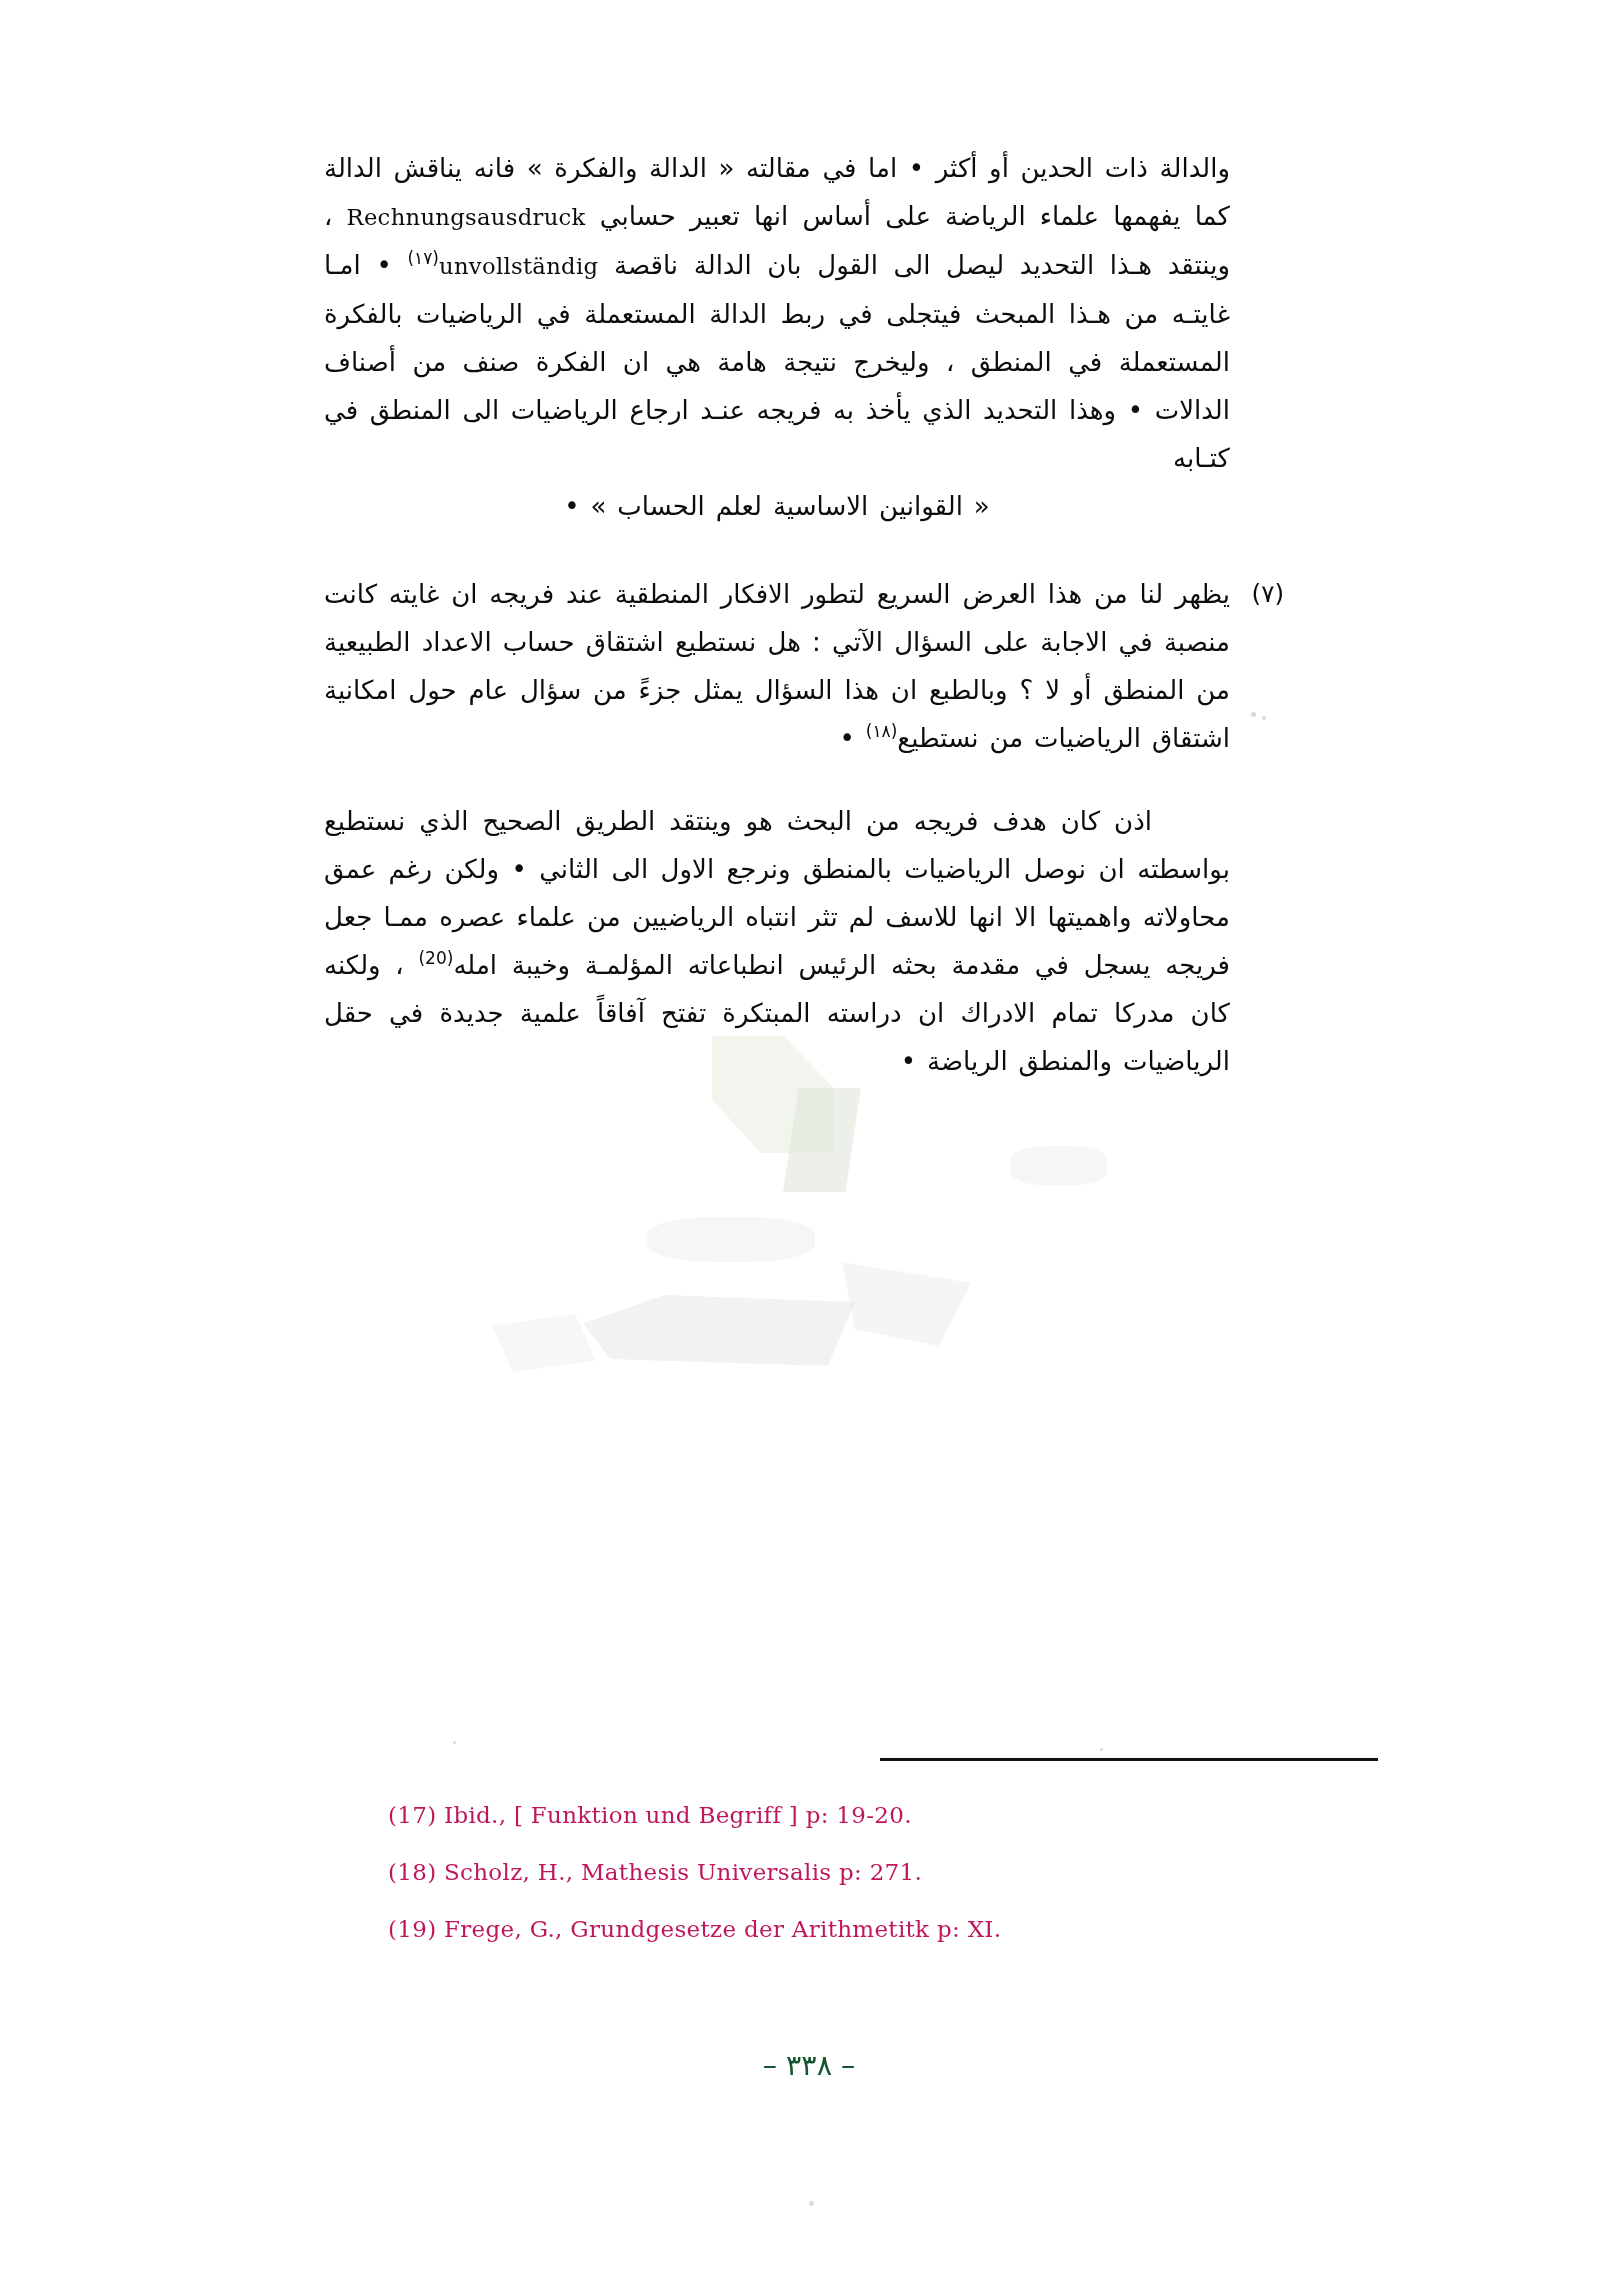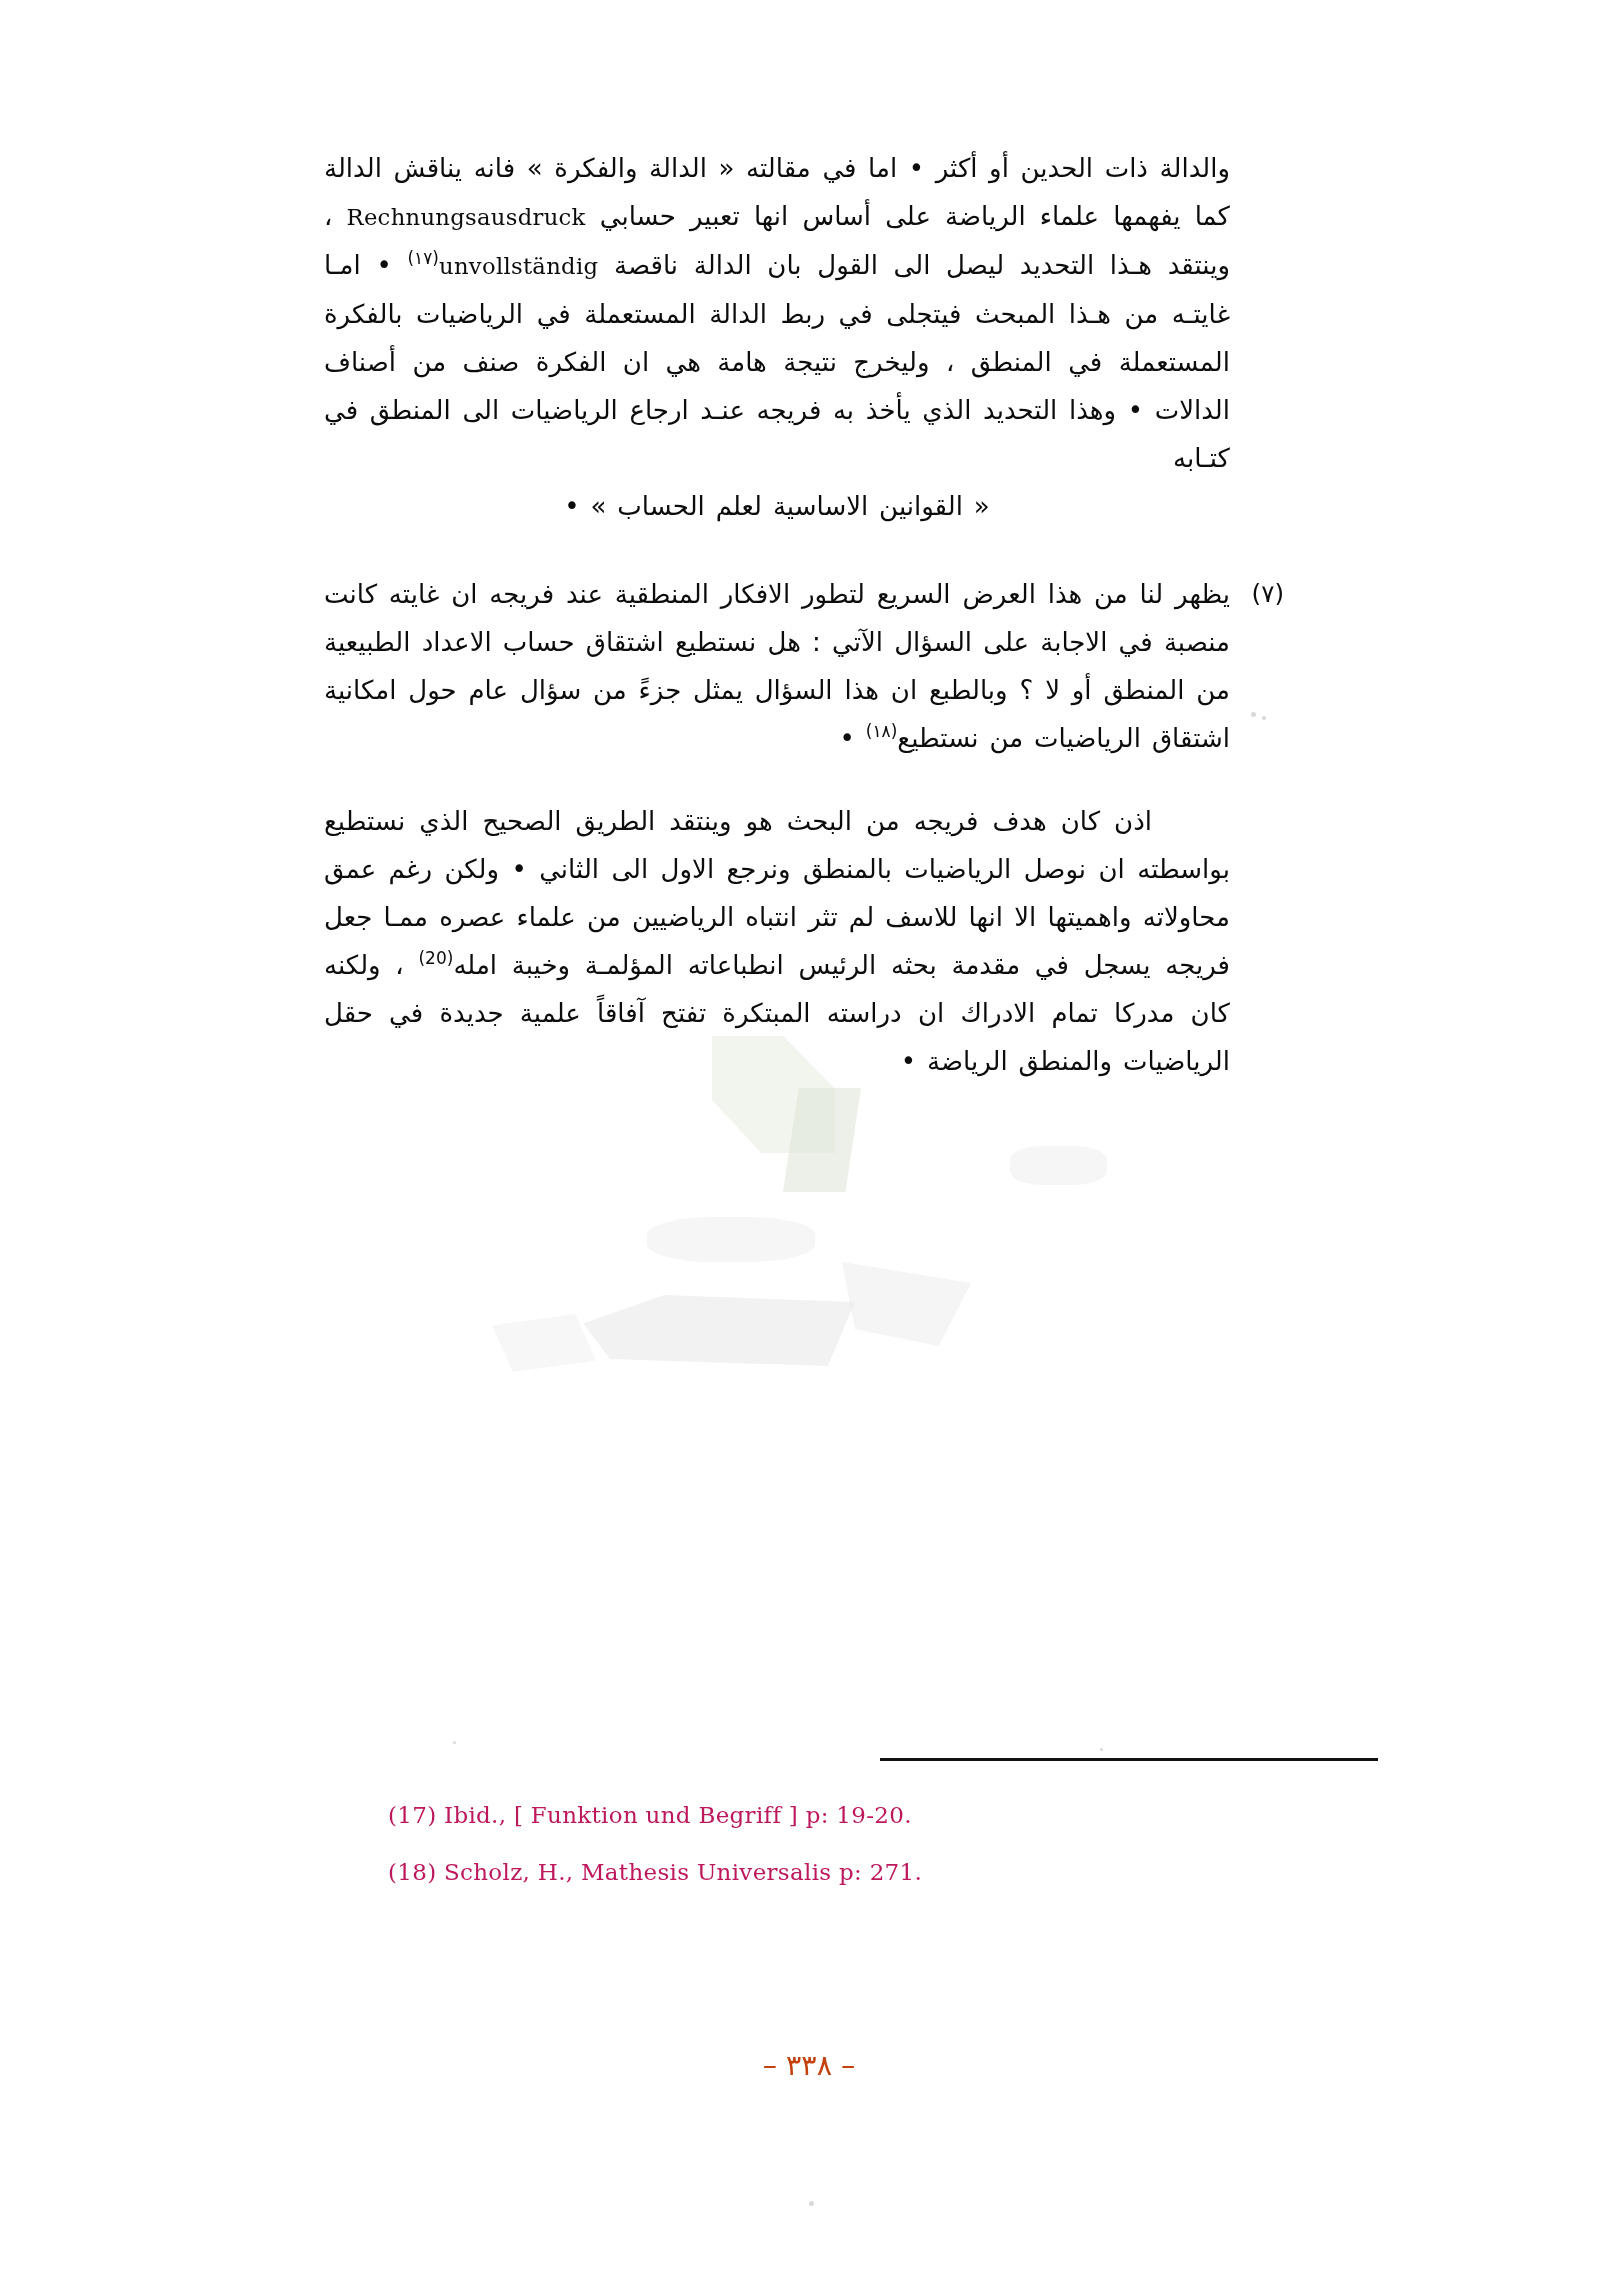--- a/index.html
+++ b/index.html
@@ -146,21 +146,21 @@
 
   
   .page-number {
     position: absolute;
     left: 0;
     top: 2049px;
     width: 1618px;
     text-align: center;
     font-family: "DejaVu Sans", sans-serif;
     font-size: 28.5px;
-    color: #c2410c;
+    color: #14532d;
     letter-spacing: 3.9px;
     z-index: 2;
     direction: rtl;
   }
 </style>
 </head>
 <body>
 
 <div class="page">
 
@@ -226,18 +226,19 @@
       <span>الرياضة •</span>
     </div>
 
   </div>
 
   <div class="footnote-rule"></div>
 
   <div class="footnotes">
     <div class="fn-item">(17) Ibid., [ Funktion und Begriff ] p: 19-20.</div>
     <div class="fn-item">(18) Scholz, H., Mathesis Universalis p: 271.</div>
+    <div class="fn-item">(19) Frege, G., Grundgesetze der Arithmetitk p: XI.</div>
   </div>
 
   <div class="page-number">– ٣٣٨ –</div>
 
 </div>
 
 
 </body></html>

